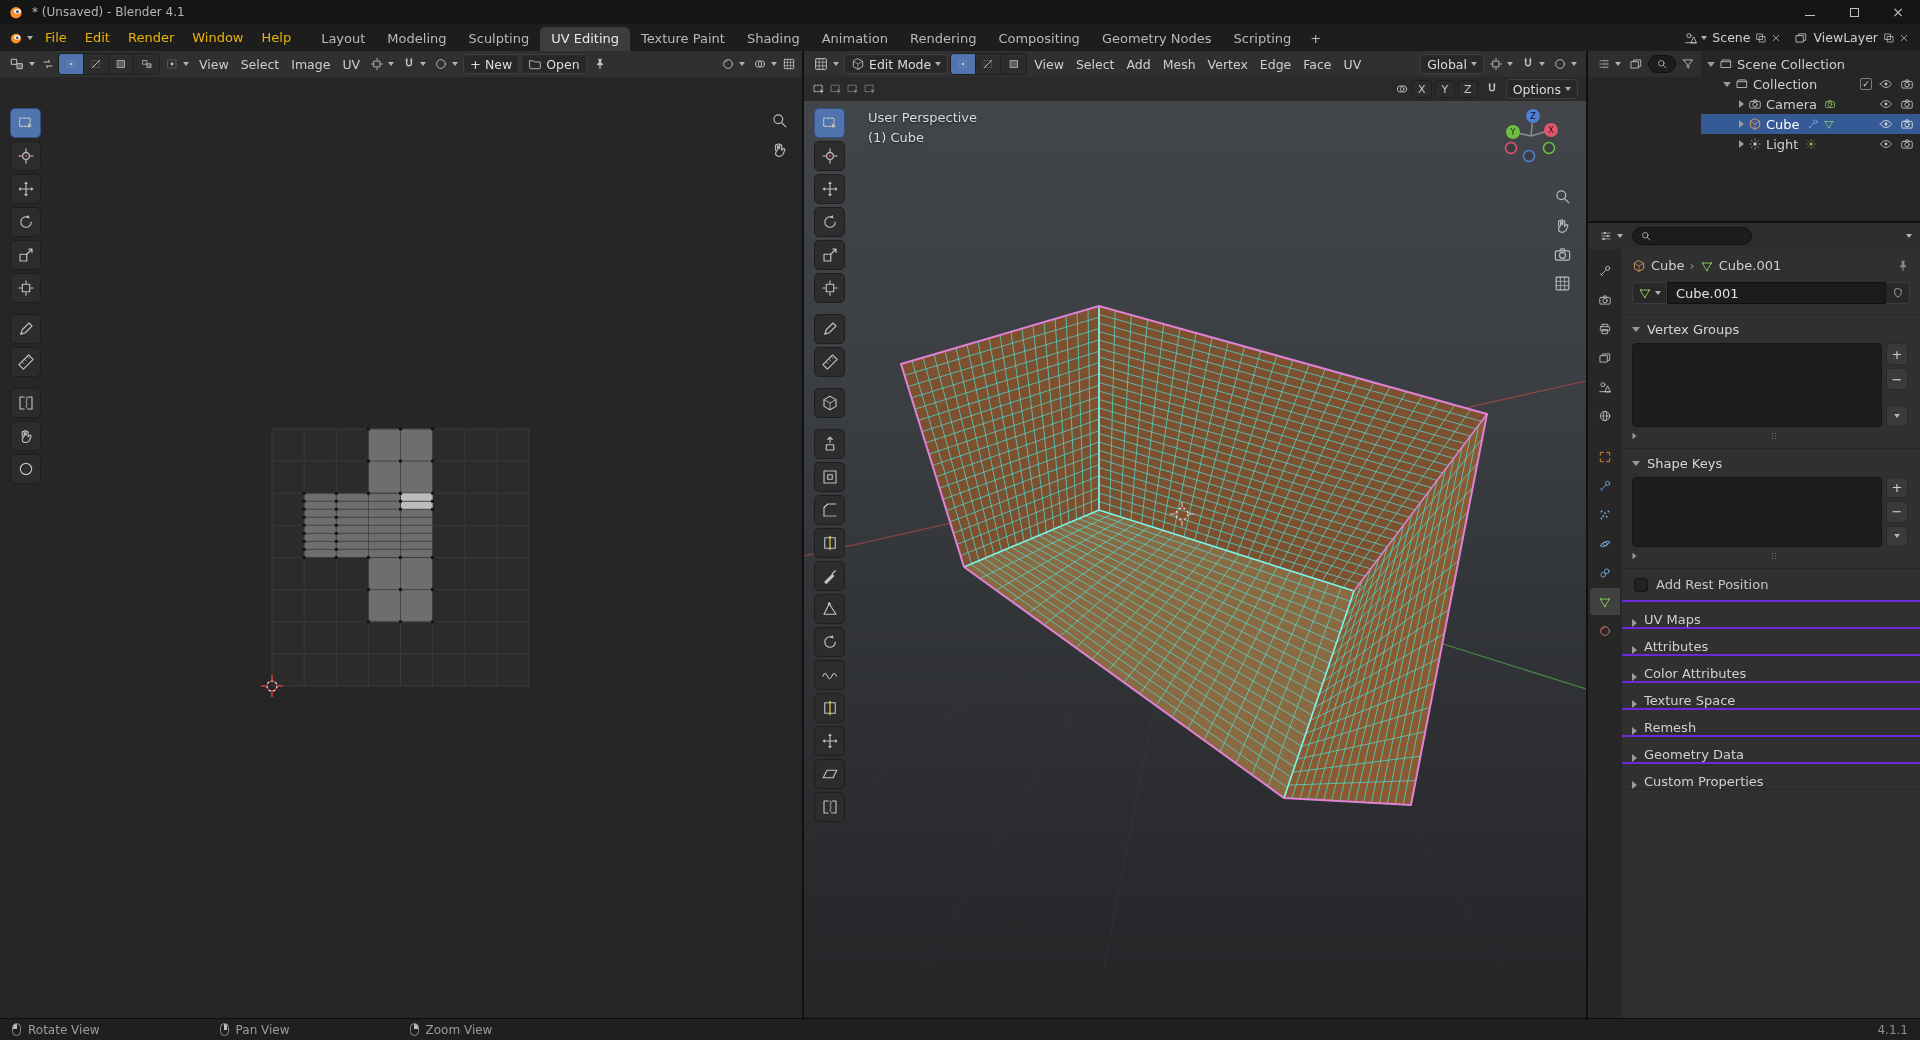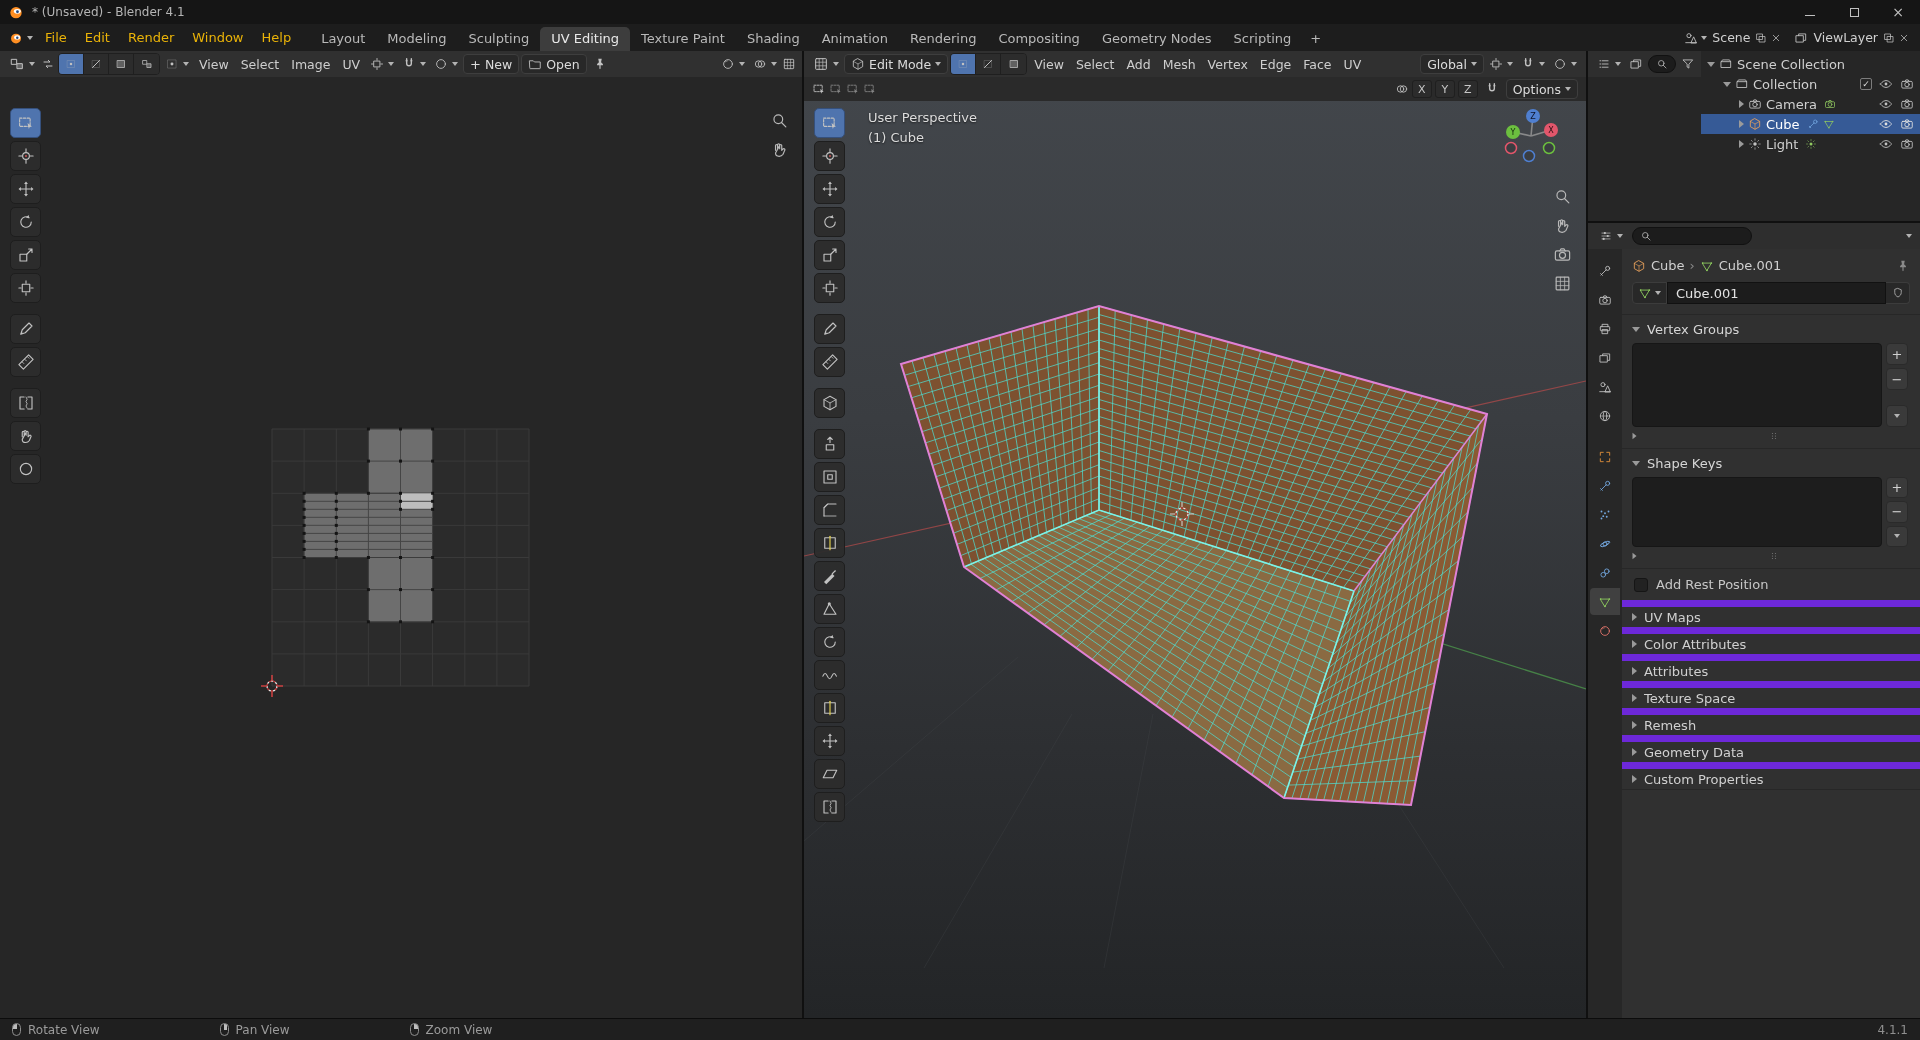--- a/index.html
+++ b/index.html
@@ -79,21 +79,21 @@
 .sect-h{display:flex;align-items:center;gap:7px;color:#d6d6d6;padding:2px 0 6px}
 .listwrap{display:flex;gap:4px}
 .listbox{flex:1;background:#1d1d1d;border:1px solid #161616;border-radius:4px}
 .listbtns{width:24px;display:flex;flex-direction:column;gap:3px}
 .sqbtn{width:22px;height:22px;background:#3a3a3a;border:1px solid #2a2a2a;border-radius:4px;display:flex;align-items:center;justify-content:center;color:#d0d0d0;font-size:13px}
 .sqbtn.dd{margin-top:auto}
 .panel-foot{display:flex;align-items:center;height:12px;margin-top:3px;color:#8a8a8a}
 .gripc{flex:1;display:flex;justify-content:center}
 .cbrow{display:flex;align-items:center;gap:8px;padding:8px 12px;border-top:1px solid #272727;color:#c6c6c6}
 .cb{width:14px;height:14px;background:#222;border:1px solid #151515;border-radius:3px}
-.crow{display:flex;align-items:center;gap:7px;height:27px;padding:0 10px;border-top:7px solid #6d28d9;color:#d0d0d0}
+.crow{display:flex;align-items:flex-end;gap:7px;height:27px;padding:0 10px;border-top:2px solid #6d28d9;color:#d0d0d0}
 .pfill{flex:1;border-top:1px solid #272727}
 .axbtn{width:20px;height:18px;background:#2c2c2c;border:1px solid #1f1f1f;border-radius:3px;font-size:11px;display:flex;align-items:center;justify-content:center;color:#c6c6c6}
 .statusbar{height:22px;background:#1f1f1f;border-top:1px solid #0c0c0c;display:flex;align-items:center;padding:0 12px;font-size:12px;color:#9b9b9b;flex:none}
 .hint{display:flex;align-items:flex-start;gap:7px;margin-right:120px}
 .mouse{width:9px;height:13px;border:1px solid #8d8d8d;border-radius:4.5px;position:relative;overflow:hidden;flex:none}
 .mouse i{position:absolute;background:#bdbdbd;display:block}
 .mouse.l i{left:0;top:0;width:4px;height:5px}
 .mouse.m i{left:3px;top:0;width:3px;height:6px}
 .mouse.r i{right:0;top:0;width:4px;height:5px}
 .ver{margin-left:auto;color:#8f8f8f}
@@ -1174,25 +1174,25 @@
               <span class="cb"></span>
               <span>Add Rest Position</span>
             </div>
 
             <div class="crow">
                 <span class="tri-r"></span>
                 <span>UV Maps</span>
               </div>
             <div class="crow">
                 <span class="tri-r"></span>
-                <span>Color Attributes</span>
+                <span>Attributes</span>
               </div>
             <div class="crow">
                 <span class="tri-r"></span>
-                <span>Attributes</span>
+                <span>Color Attributes</span>
               </div>
             <div class="crow">
                 <span class="tri-r"></span>
                 <span>Texture Space</span>
               </div>
             <div class="crow">
                 <span class="tri-r"></span>
                 <span>Remesh</span>
               </div>
             <div class="crow">

